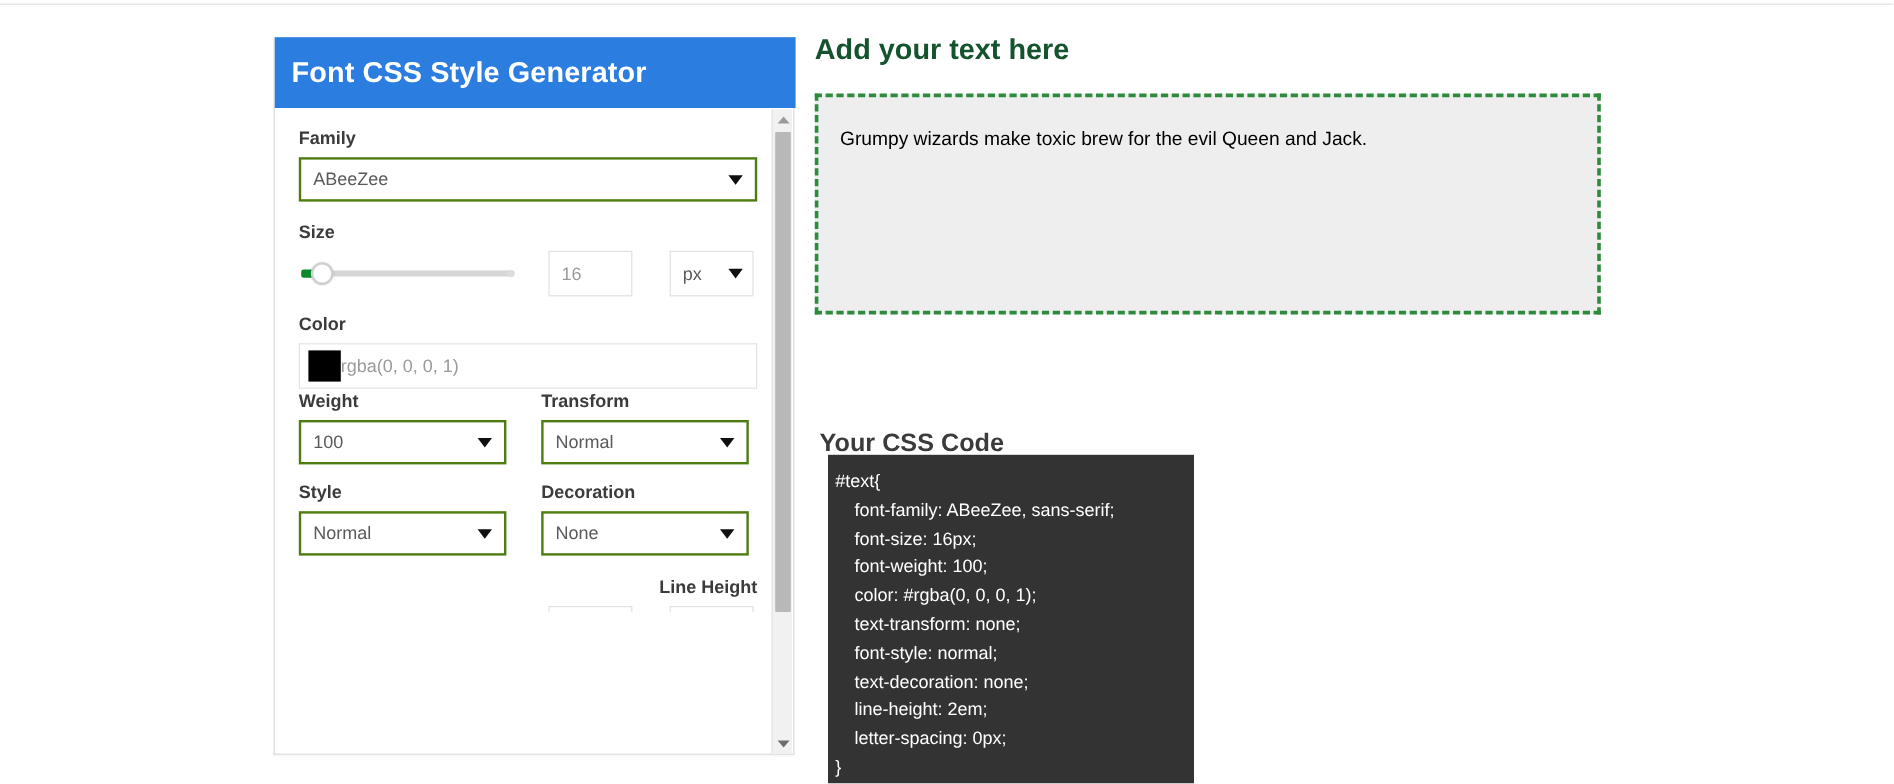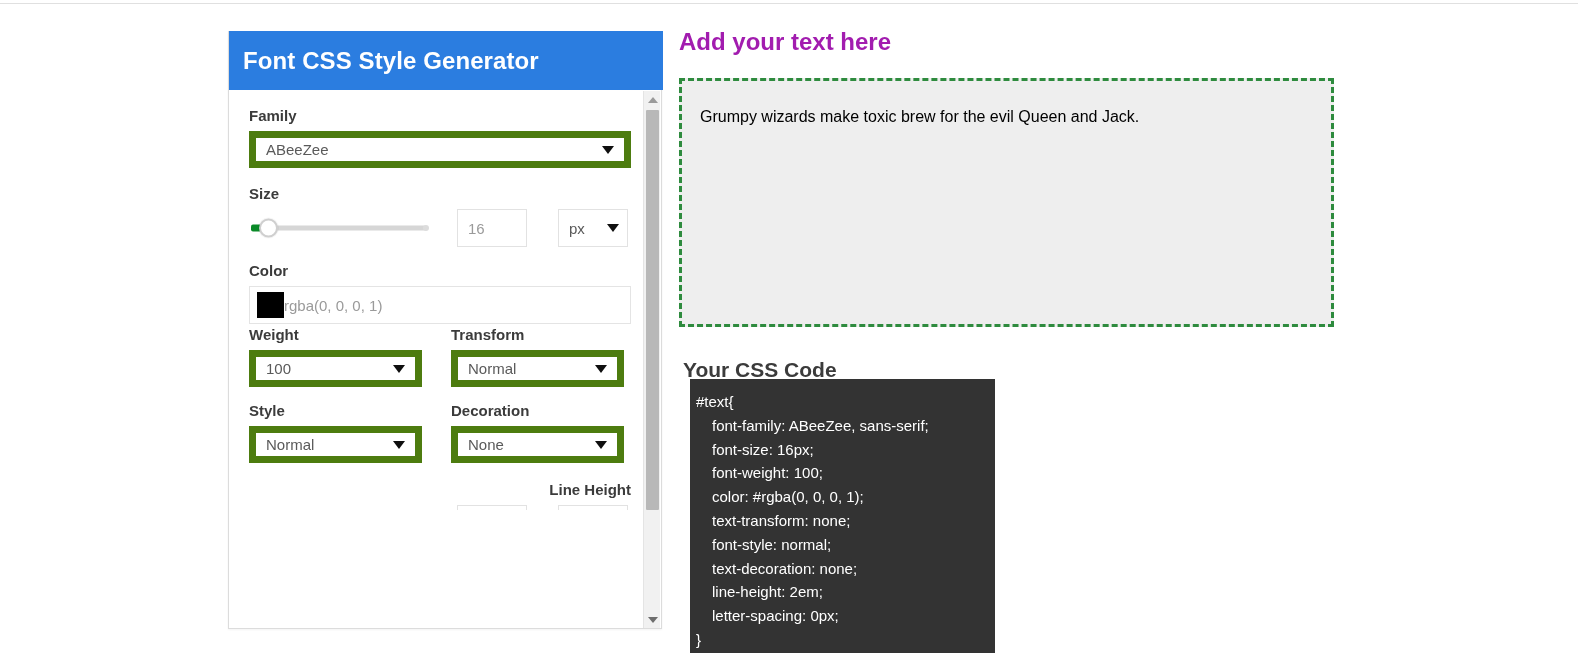--- a/index.html
+++ b/index.html
@@ -64,21 +64,21 @@
     font-size: 15px;
     font-weight: bold;
     color: #3b3b3b;
     margin: 0 0 8px 0;
     line-height: 1;
   }
 
   .select-box {
     position: relative;
     height: 37px;
-    border: 7px solid #4d7c0f;
+    border: 2px solid #4d7c0f;
     background: #ffffff;
     display: flex;
     align-items: center;
     padding: 0 28px 0 10px;
     font-size: 15px;
     color: #5a5a5a;
   }
   .select-box .caret {
     position: absolute;
     right: 10px;
@@ -248,30 +248,30 @@
   
   .right {
     position: absolute;
     left: 679px;
     top: 28px;
     width: 660px;
   }
   .section-title {
     font-size: 24px;
     font-weight: bold;
-    color: #a21caf;
+    color: #14532d;
     margin: 0;
     line-height: 1.2;
   }
   .preview-area {
     position: absolute;
     left: 679px;
     top: 78px;
     width: 655px;
-    height: 249px;
+    height: 184px;
     background: #eeeeee;
     border: 3px dashed #2e8b3e;
     padding: 20px 0 0 18px;
   }
   .preview-text {
     font-size: 16px;
     line-height: 2em;
     font-weight: 100;
     color: #000000;
     margin: 0;

